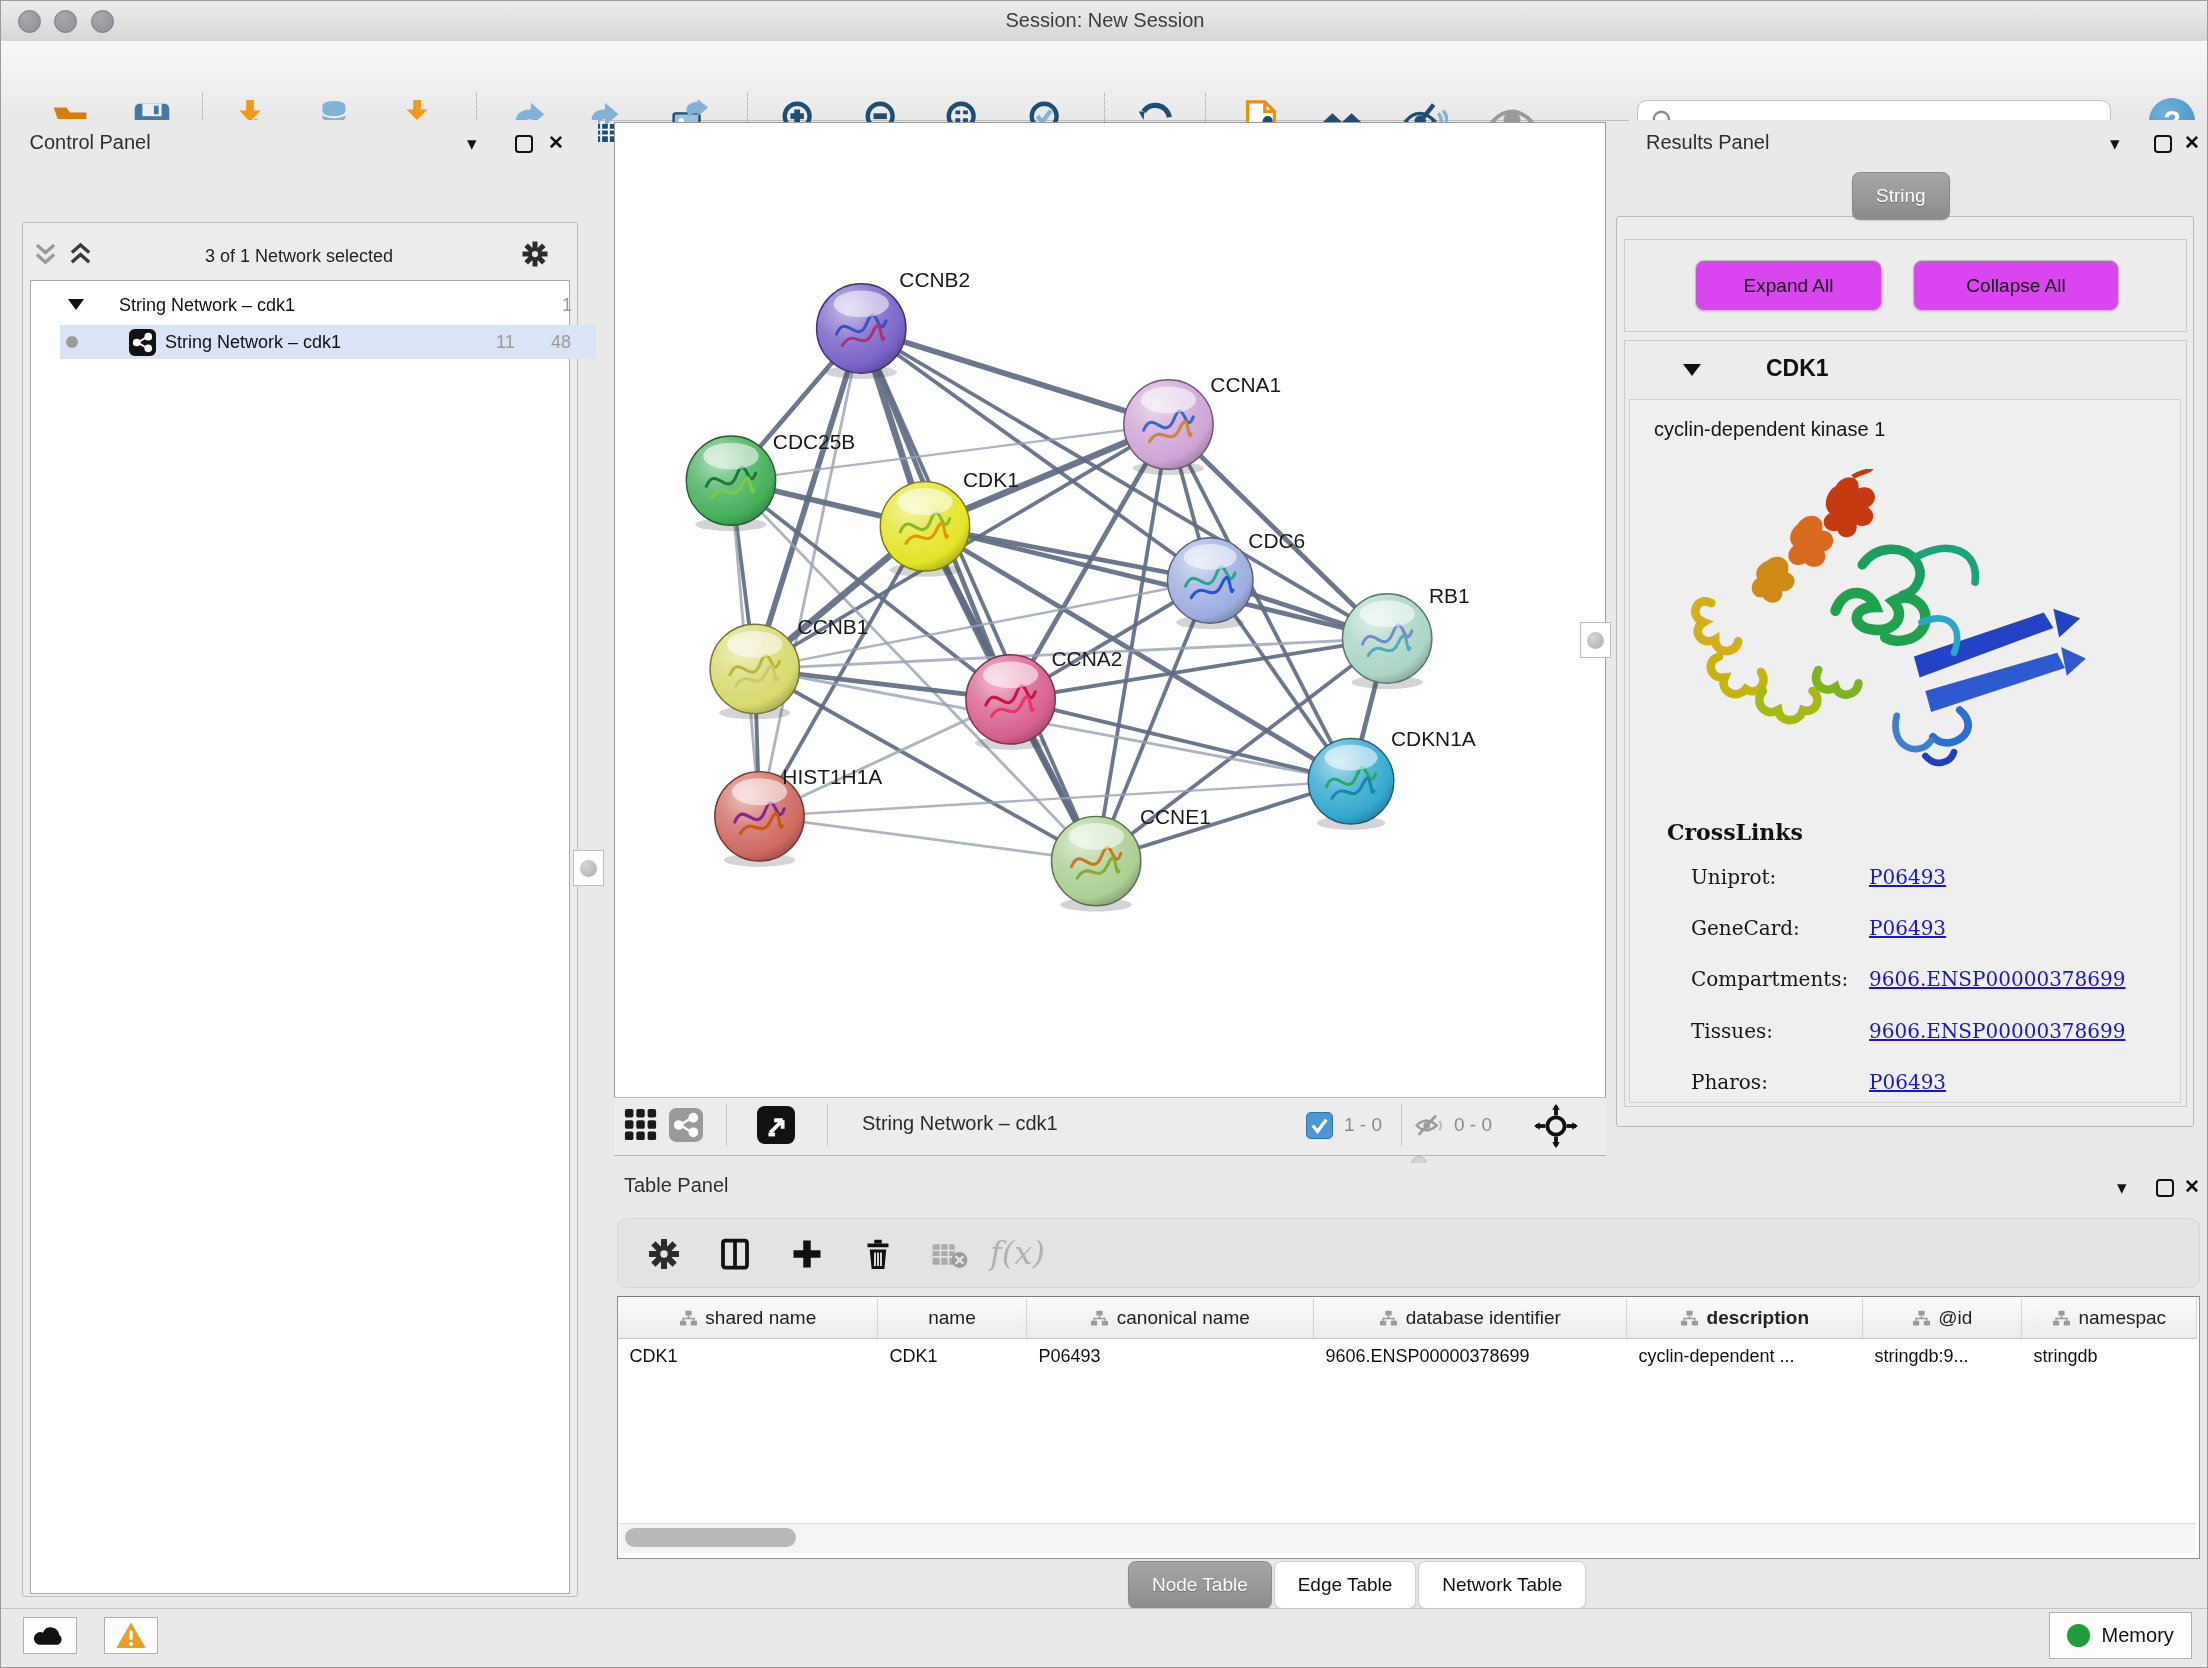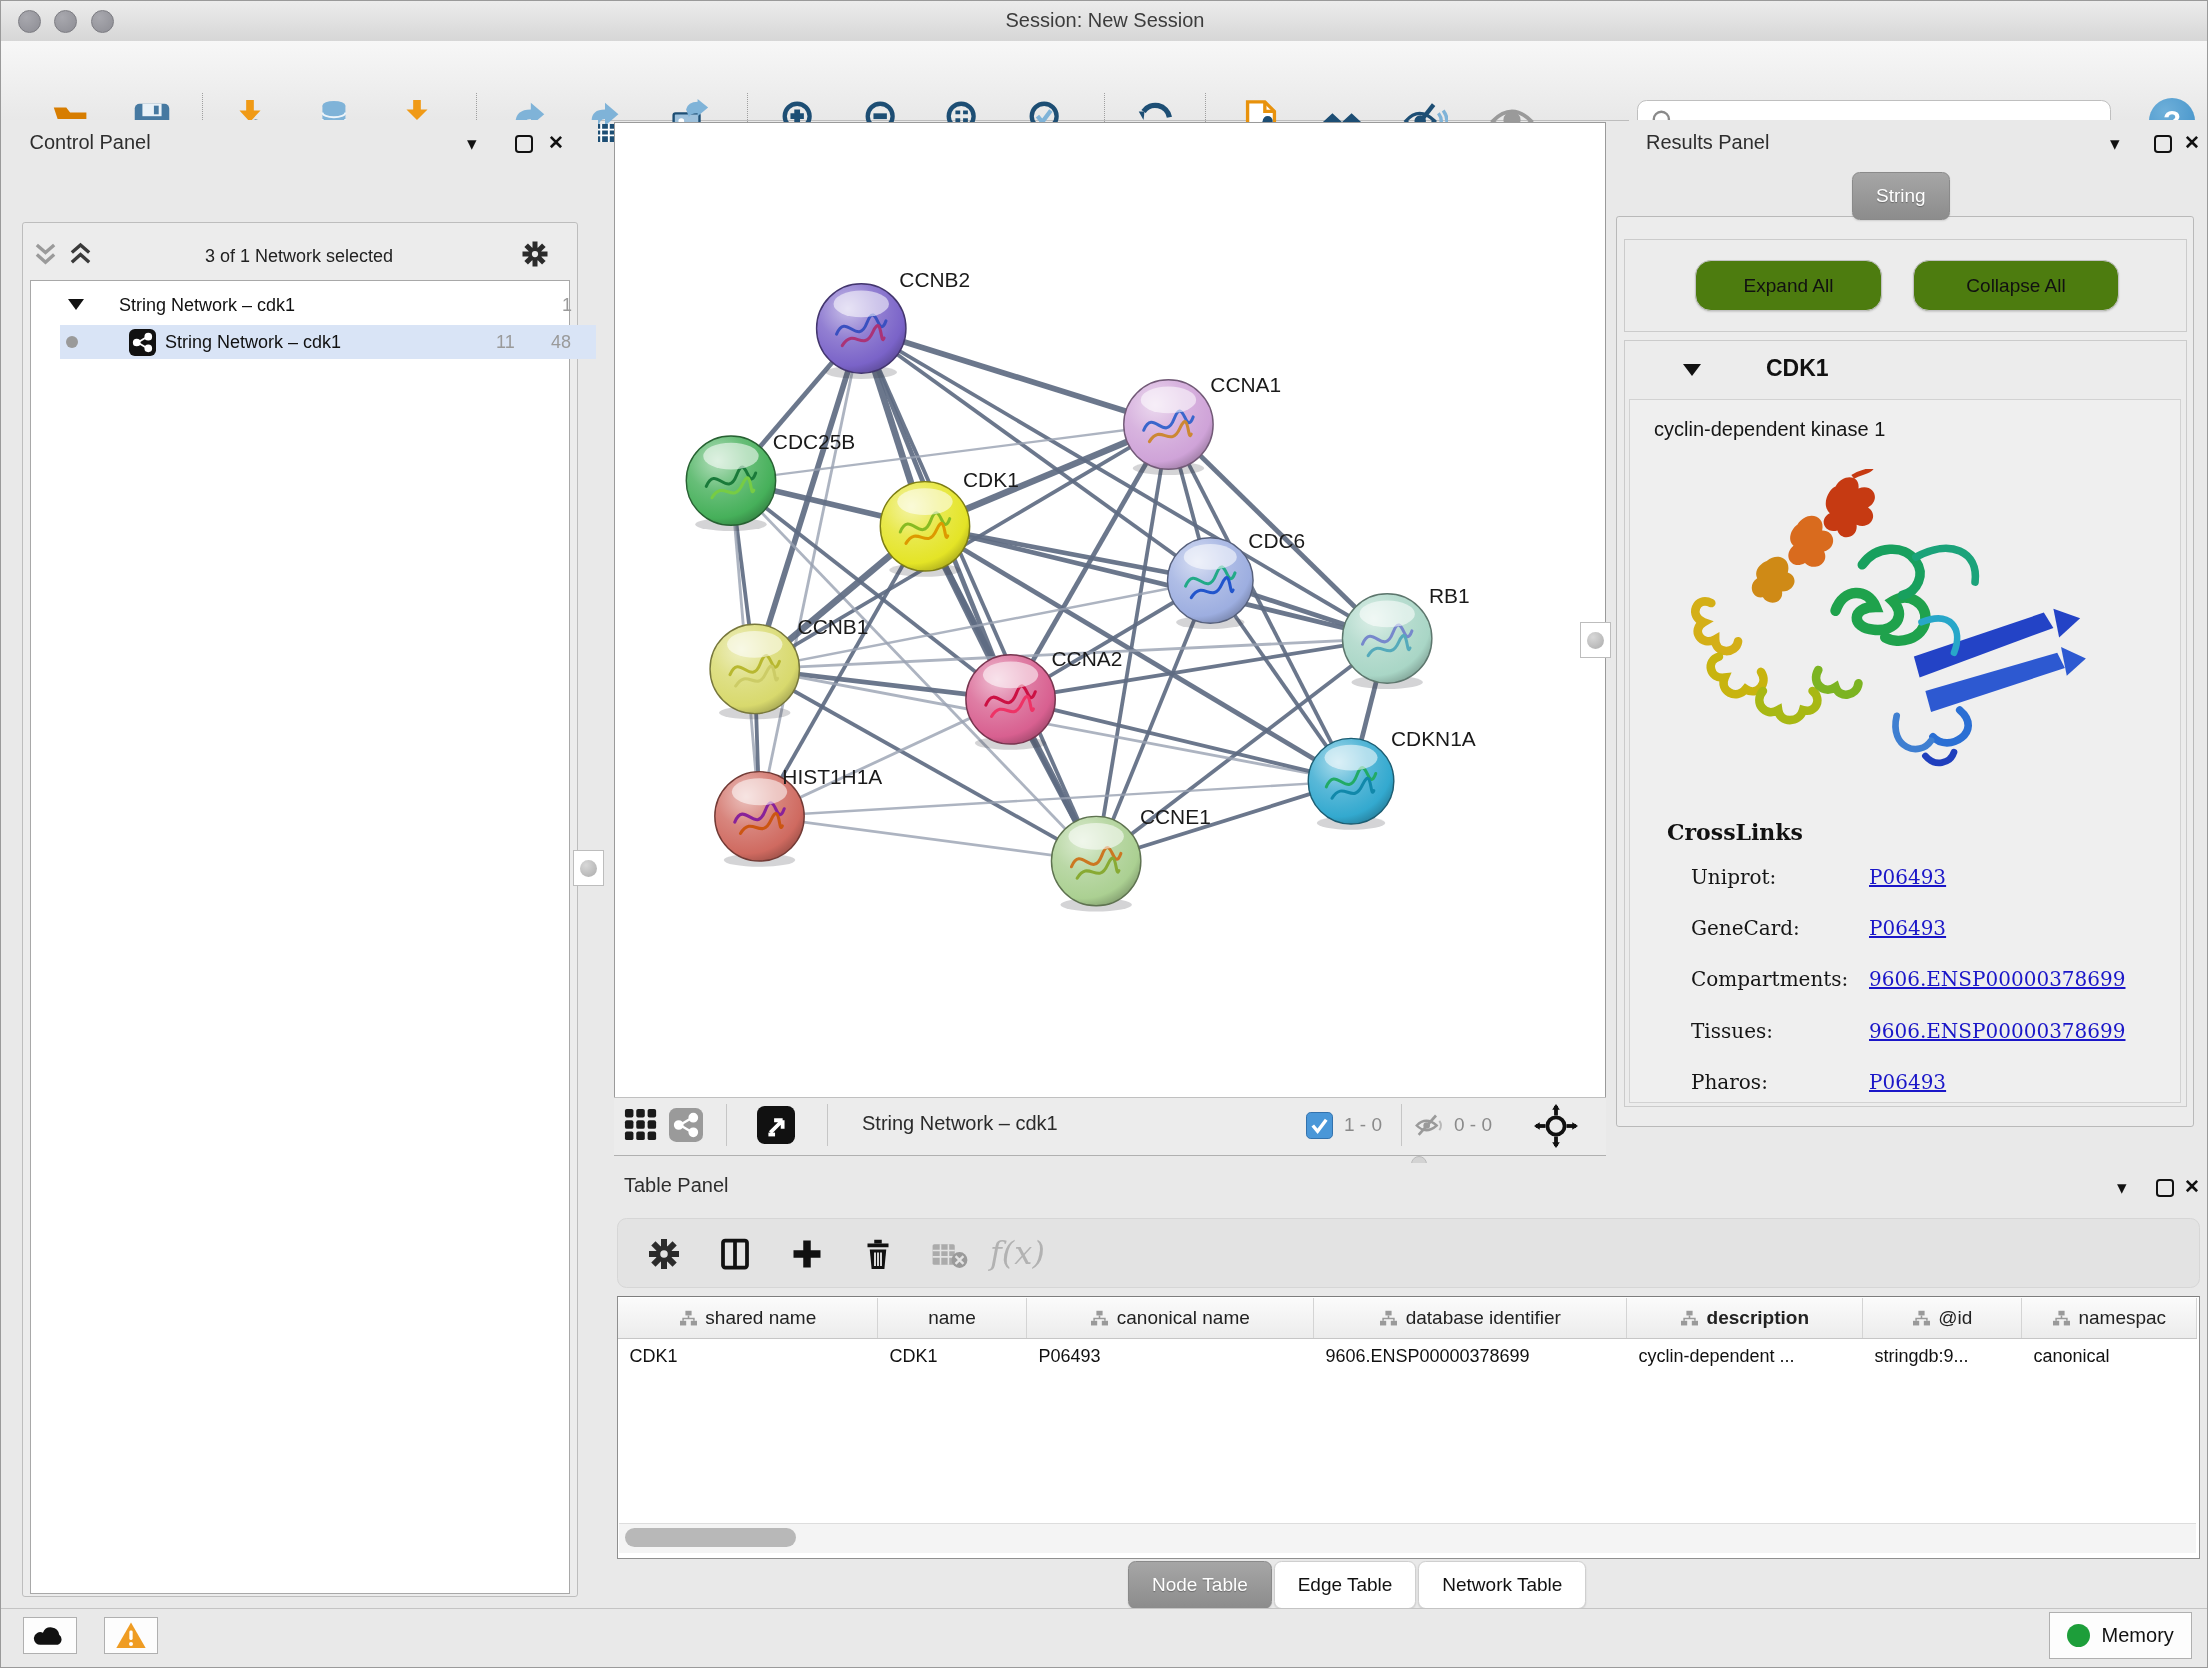--- a/index.html
+++ b/index.html
@@ -43,21 +43,21 @@
   #net-statusbar{left:613px;top:1096px;width:992px;height:57px;background:#ececec;border-top:1px solid #c0c0c0;border-bottom:1px solid #b0b0b0;}
   .ns-sep{position:absolute;top:1103px;height:42px;width:0;border-left:1px solid #c6c6c6;}
   .badge-text{position:absolute;font-size:19px;color:#8a8a8a;top:1113px;}
   #right-splitter{left:1604px;top:119px;width:25px;height:1053px;background:#e4e4e4;border-right:1.9px solid #b5b5b5;}
   .split-handle{position:absolute;width:28.5px;height:34px;background:#fff;border:1px solid #bdbdbd;display:flex;align-items:center;justify-content:center;}
   .split-handle .dot{width:17px;height:17px;border-radius:50%;background:radial-gradient(circle at 35% 30%,#d8d8d8,#ababab);}
   
   #results-panel{left:1628px;top:119px;width:580px;height:1053px;background:#e9e9e9;}
   #rp-box{left:1615px;top:215px;width:576px;height:909px;border:1px solid #b9b9b9;background:#ececec;border-radius:2.9px;}
   #rp-btnbox{left:1623px;top:238px;width:561px;height:91px;border:1px solid #cbcbcb;}
-  .rp-btn{position:absolute;top:259px;height:49px;background:#4d7c0f;border:1px solid #c2c2c2;border-radius:16px;
+  .rp-btn{position:absolute;top:259px;height:49px;background:#d946ef;border:1px solid #c2c2c2;border-radius:9px;
           font-size:19px;color:#111;display:flex;align-items:center;justify-content:center;box-shadow:0 1px 1.9px rgba(0,0,0,.15);}
   #rp-section{left:1623px;top:339px;width:561px;height:765px;border:1px solid #cbcbcb;}
   #rp-inner{left:1628px;top:398px;width:550px;height:702px;border:1px solid #d2d2d2;background:#efefef;}
   #rp-gene{left:1765px;top:354px;font-size:23px;font-weight:bold;color:#111;}
   #rp-desc{left:1653px;top:417px;font-size:20px;color:#151515;}
   #xlinks-title{left:1666px;top:818px;font-family:"DejaVu Serif",serif;font-weight:bold;font-size:22px;color:#111;}
   .xl-row{position:absolute;left:1690px;width:476px;height:28.5px;font-family:"DejaVu Serif",serif;font-size:20px;}
   .xl-label{position:absolute;left:0;color:#151515;}
   .xl-link{position:absolute;left:178px;color:#1a16c8;text-decoration:underline;}
   .caret{width:0;height:0;border-left:9.5px solid transparent;border-right:9.5px solid transparent;border-top:12.4px solid #111;}
@@ -725,21 +725,21 @@
         <span>namespac</span>
       </div>
     </div>
   <div class="abs" id="tbl-row">
       <div class="td" style="width: 260px;">CDK1</div>
       <div class="td" style="width: 149px;">CDK1</div>
       <div class="td" style="width: 287px;">P06493</div>
       <div class="td" style="width: 313px;">9606.ENSP00000378699</div>
       <div class="td" style="width: 236px;">cyclin-dependent ...</div>
       <div class="td" style="width: 159px;">stringdb:9...</div>
-      <div class="td" style="width: 175px;">canonical</div>
+      <div class="td" style="width: 175px;">stringdb</div>
     </div>
   <div class="abs" id="tp-scroll">
     <div class="abs" id="tp-thumb" style="position:relative;left:5.7px;top:3.8px"></div>
   </div>
   <div class="seg-tabs" id="tbl-tabs">
       <div class="seg-tab active">Node Table</div>
       <div class="seg-tab">Edge Table</div>
       <div class="seg-tab">Network Table</div>
     </div>
 

